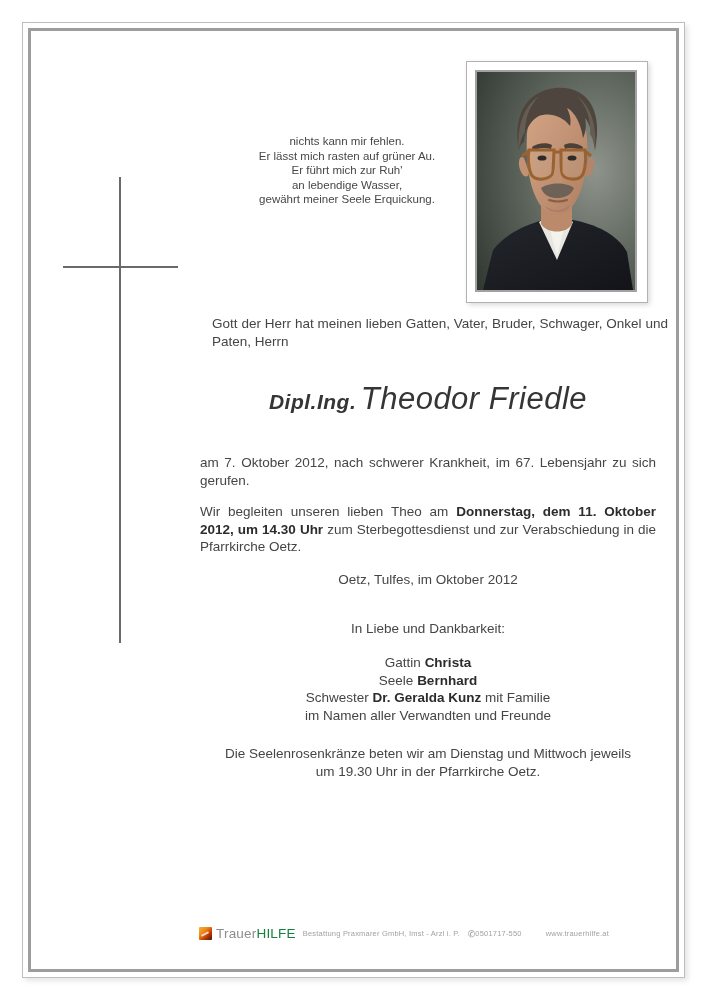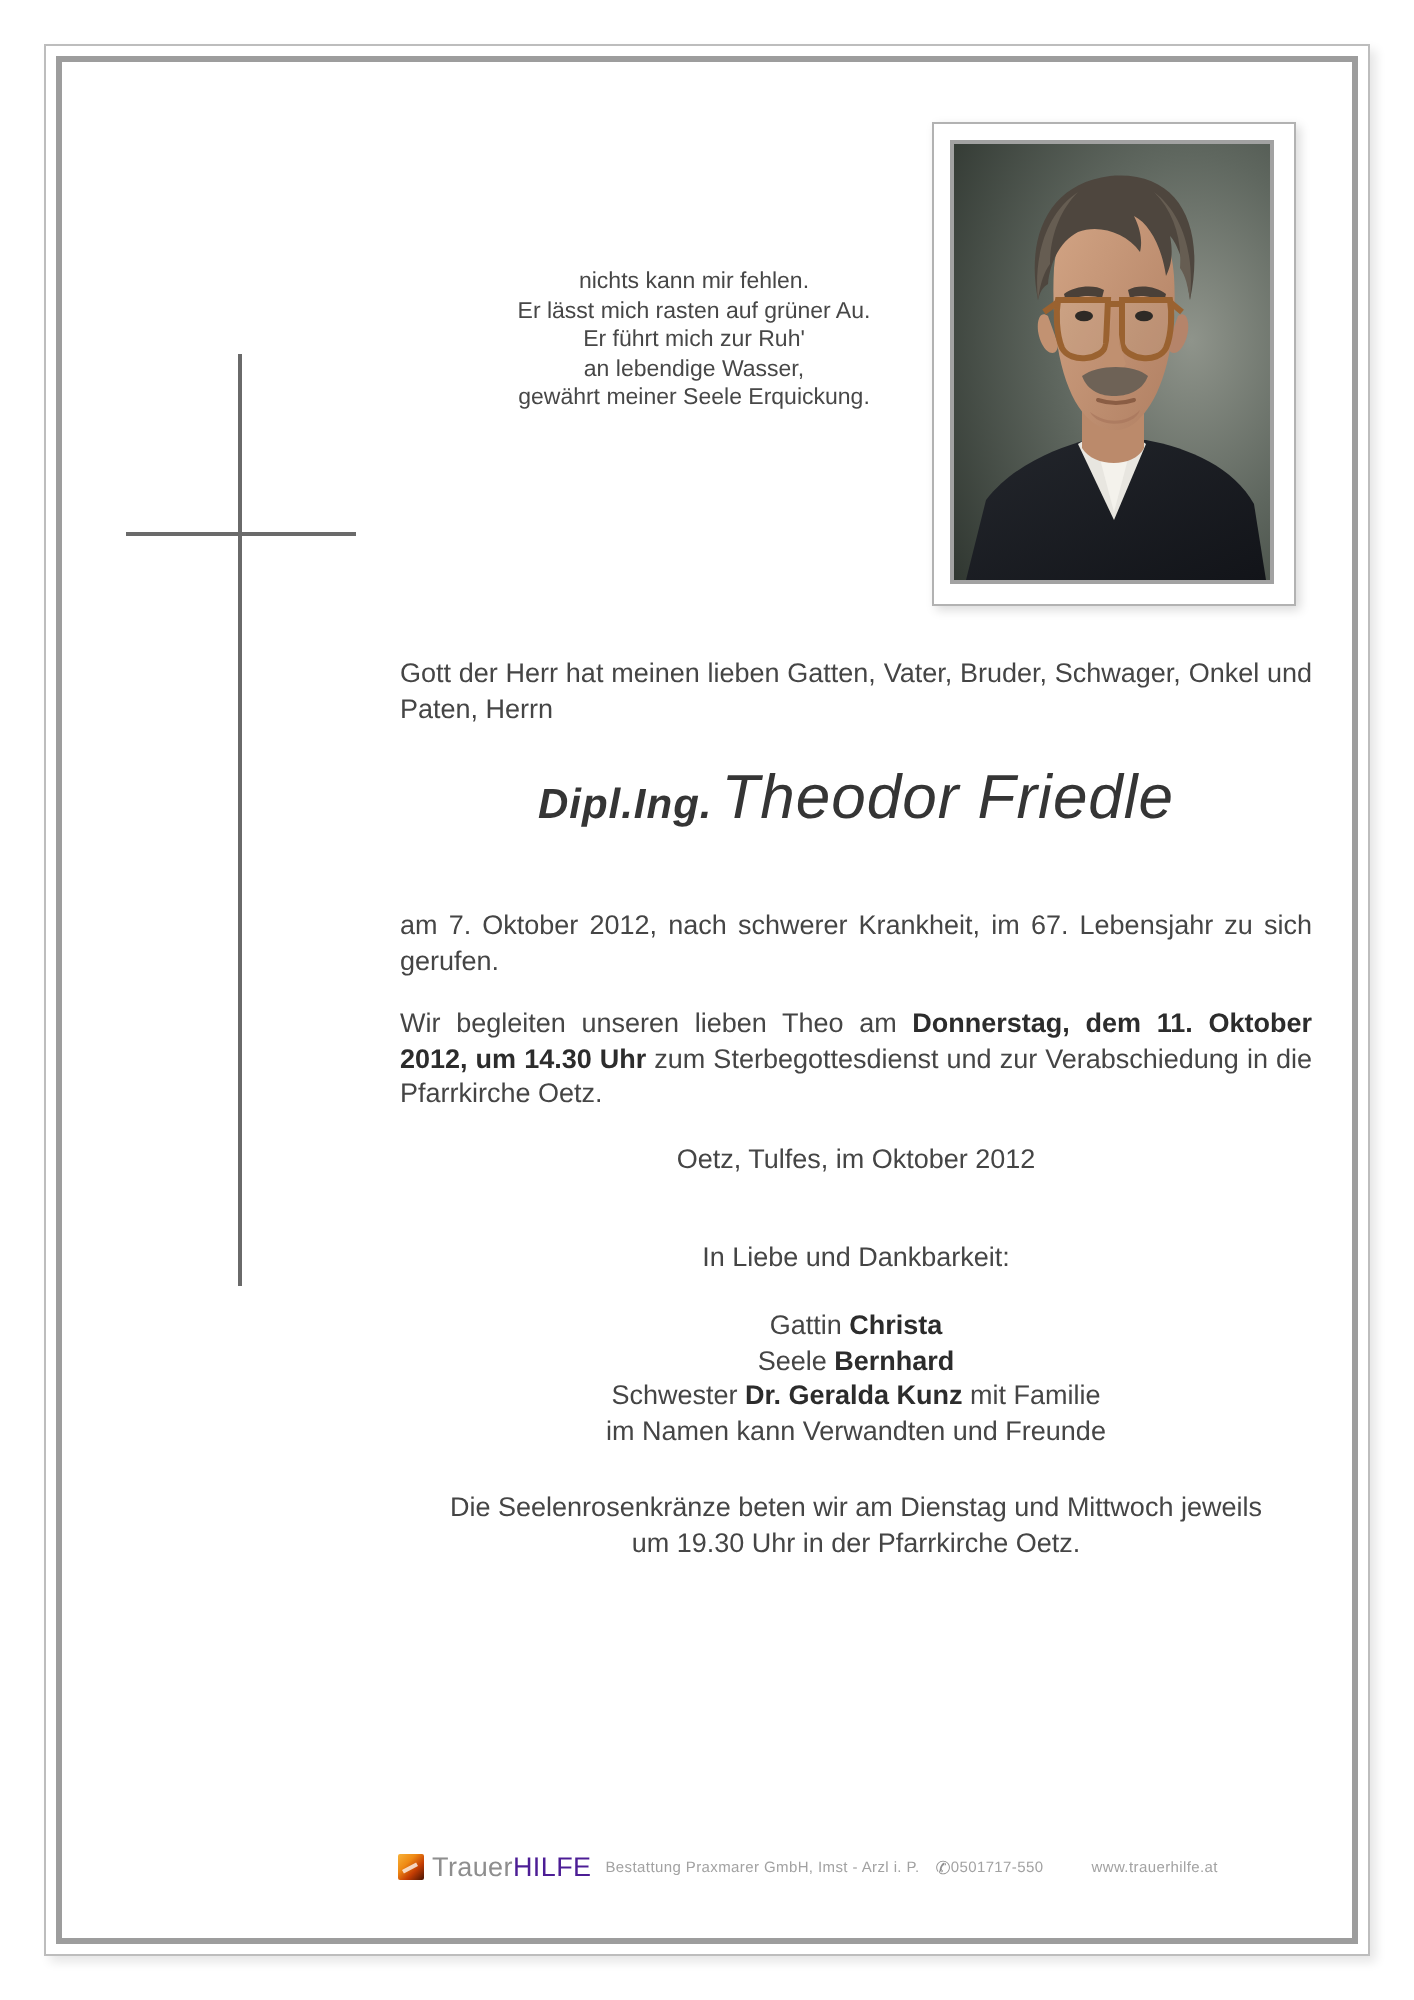--- a/index.html
+++ b/index.html
@@ -39,21 +39,21 @@
 
   
   .footer{position:absolute;left:199px;top:926px;display:flex;align-items:center;white-space:nowrap;}
   .logo-ico{width:13px;height:13px;margin-right:4px;border-radius:1px;
             background:linear-gradient(135deg,#f7b23a 0%,#ef8a14 35%,#c43d04 65%,#471404 100%);
             position:relative;}
   .logo-ico::after{content:"";position:absolute;left:2px;top:6px;width:8px;height:2px;
                    background:rgba(255,255,255,0.75);transform:rotate(-28deg);}
   .logo-word{font-size:13.5px;letter-spacing:0.2px;}
   .logo-trauer{color:#8e8e8e;}
-  .logo-hilfe{color:#4c1d95;}
+  .logo-hilfe{color:#15803d;}
   .footer-small{font-size:7.5px;color:#a2a2a2;margin-left:7px;letter-spacing:0.2px;}
   .phone-glyph{font-size:9px;color:#8e8e8e;margin-left:8px;}
   .fs{font-size:7.5px;color:#a2a2a2;letter-spacing:0.2px;}
   .ml{margin-left:24px;}
 </style>
 </head>
 <body>
 
 <div class="page">
 
@@ -126,40 +126,40 @@
 
         <path d="M64 116 C72 110 90 110 97 116 C94 124 86 126 80 126 C74 126 67 124 64 116 Z" fill="#6e6256"></path>
 
         <path d="M72 128 C78 130 84 130 90 128" stroke="#8a5d44" stroke-width="2" fill="none" stroke-linecap="round"></path>
 
         <path d="M68 134 C76 140 86 140 93 133 C90 142 72 142 68 134 Z" fill="#a5735a" opacity="0.6"></path>
       </svg>
     </div>
   </div>
 
-  <div class="col just" style="top:328px;position:absolute;">Gott der Herr hat meinen lieben Gatten, Vater, Bruder, Schwager, Onkel und Paten, Herrn</div>
+  <div class="col just" style="top:315px;position:absolute;margin-left:12px;">Gott der Herr hat meinen lieben Gatten, Vater, Bruder, Schwager, Onkel und Paten, Herrn</div>
 
   <div class="name-line">
     <span class="name-title">Dipl.Ing.</span>
     <span class="name-main">Theodor Friedle</span>
   </div>
 
   <div class="col just" style="top:454px;position:absolute;">am 7. Oktober 2012, nach schwerer Krankheit, im 67. Lebensjahr zu sich gerufen.</div>
 
   <div class="col just" style="top:503px;position:absolute;"><span>Wir begleiten unseren lieben Theo am </span><span class="b">Donnerstag, dem 11. Oktober 2012, um 14.30 Uhr</span><span> zum Sterbegottesdienst und zur Verabschiedung in die Pfarrkirche Oetz.</span></div>
 
   <div class="col center" style="top:571px;position:absolute;">Oetz, Tulfes, im Oktober 2012</div>
 
   <div class="col center" style="top:620px;position:absolute;">In Liebe und Dankbarkeit:</div>
 
   <div class="col center" style="top:654px;position:absolute;">
     <div><span>Gattin </span><span class="b">Christa</span><span></span></div>
     <div><span>Seele </span><span class="b">Bernhard</span><span></span></div>
     <div><span>Schwester </span><span class="b">Dr. Geralda Kunz</span><span> mit Familie</span></div>
-    <div><span></span><span class="b"></span><span>im Namen kann Verwandten und Freunde</span></div>
+    <div><span></span><span class="b"></span><span>im Namen aller Verwandten und Freunde</span></div>
   </div>
 
   <div class="col center" style="top:745px;position:absolute;">
     <div>Die Seelenrosenkränze beten wir am Dienstag und Mittwoch jeweils</div>
     <div>um 19.30 Uhr in der Pfarrkirche Oetz.</div>
   </div>
 
   <div class="footer">
     <span class="logo-ico"></span>
     <span class="logo-word"><span class="logo-trauer">Trauer</span><span class="logo-hilfe">HILFE</span></span>

